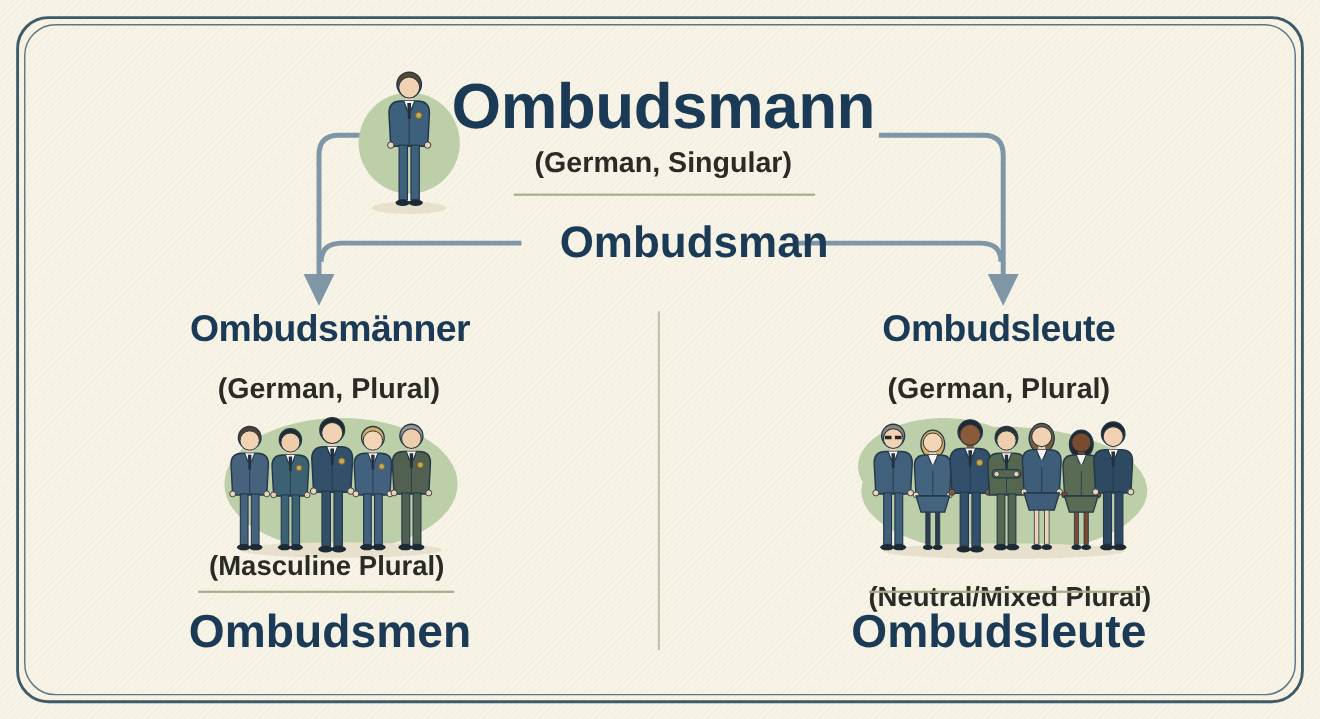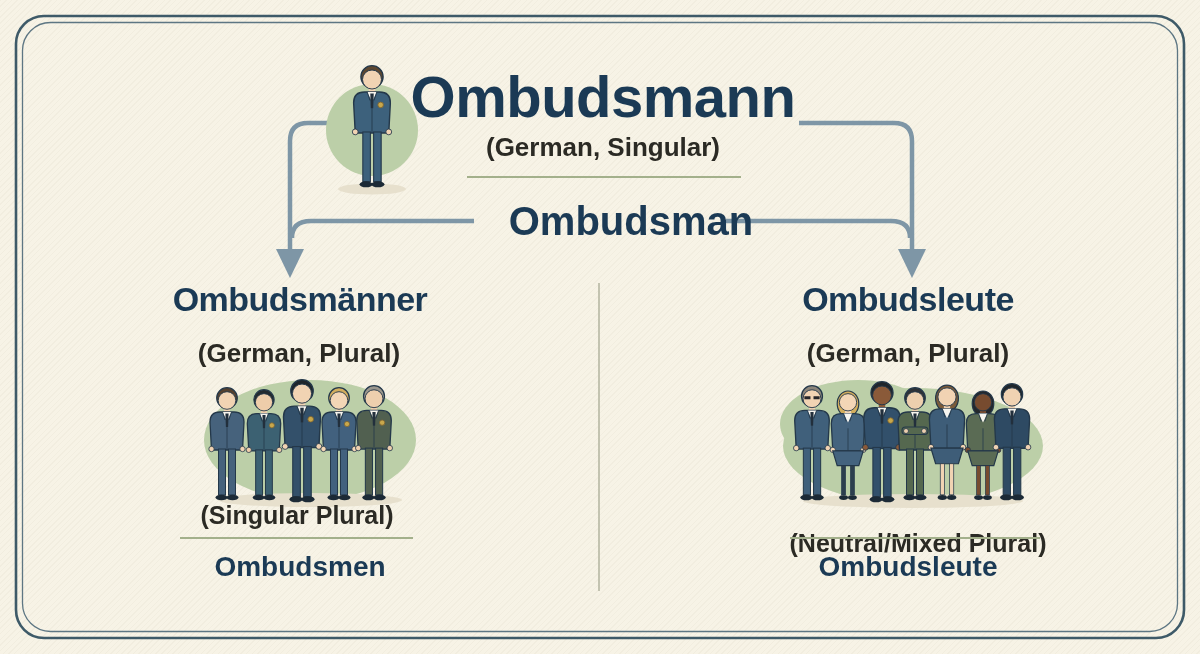--- a/index.html
+++ b/index.html
@@ -21,21 +21,21 @@
   }
   svg.layer{position:absolute;left:0;top:0;width:1200px;height:654px;pointer-events:none;}
   .txt{position:absolute;white-space:nowrap;transform:translateX(-50%);text-align:center;}
   .term{color:var(--term);font-weight:bold;letter-spacing:-0.5px;}
   .note{color:var(--note);font-weight:bold;}
   .t-title{font-size:58px;line-height:1;text-align:center;}
   .t-sub{font-size:26px;line-height:1;}
   .t-eng-top{font-size:40px;line-height:1;font-weight:bold;color:var(--term);margin-left:26px;}
   .t-plural{font-size:34px;line-height:1;}
   .t-cat{font-size:25px;line-height:1;}
-  .t-eng{font-size:28px;line-height:1;font-weight:bold;color:var(--term);}
+  .t-eng{font-size:42px;line-height:1;font-weight:bold;color:var(--term);}
   .hdiv{position:absolute;height:2px;background:var(--divider);}
   .vdiv{position:absolute;width:2px;background:var(--vdivider);}
 </style>
 </head>
 <body>
 
 <svg class="layer" viewBox="0 0 1200 654">
   <path d="M 16 44 A 28 28 0 0 1 44 16 H 1156 A 28 28 0 0 1 1184 44 V 610 A 28 28 0 0 1 1156 638 H 44 A 28 28 0 0 1 16 610 Z" fill="none" stroke="#3e5a68" stroke-width="2.6"></path>
   <path d="M 22.5 50.5 A 28 28 0 0 1 50.5 22.5 H 1149.5 A 28 28 0 0 1 1177.5 50.5 V 603.5 A 28 28 0 0 1 1149.5 631.5 H 50.5 A 28 28 0 0 1 22.5 603.5 Z" fill="none" stroke="#5d7683" stroke-width="1.3"></path>
 </svg>
@@ -283,21 +283,21 @@
     </g>
 </svg>
 
 <div class="txt term t-title" style="left:603px;top:68px;">Ombudsmann</div>
 <div class="txt note t-sub" style="left:603px;top:134px;">(German, Singular)</div>
 <div class="hdiv" style="left:467px;top:176px;width:274px;"></div>
 <div class="txt t-eng-top" style="left:605px;top:201px;">Ombudsman</div>
 
 <div class="txt term t-plural" style="left:300px;top:282px;">Ombudsmänner</div>
 <div class="txt note t-sub" style="left:299px;top:340px;">(German, Plural)</div>
-<div class="txt note t-cat" style="left:297px;top:503px;">(Singular Plural)</div>
+<div class="txt note t-cat" style="left:297px;top:503px;">(Masculine Plural)</div>
 <div class="hdiv" style="left:180px;top:537px;width:233px;"></div>
 <div class="txt t-eng" style="left:300px;top:553px;">Ombudsmen</div>
 
 <div class="txt term t-plural" style="left:908px;top:282px;">Ombudsleute</div>
 <div class="txt note t-sub" style="left:908px;top:340px;">(German, Plural)</div>
 <div class="txt note t-cat" style="left:918px;top:503px;margin-top:28px;">(Neutral/Mixed Plural)</div>
 <div class="hdiv" style="left:790px;top:537px;width:250px;"></div>
 <div class="txt t-eng" style="left:908px;top:553px;">Ombudsleute</div>
 
 <div class="vdiv" style="left:598px;top:283px;height:308px;"></div>

